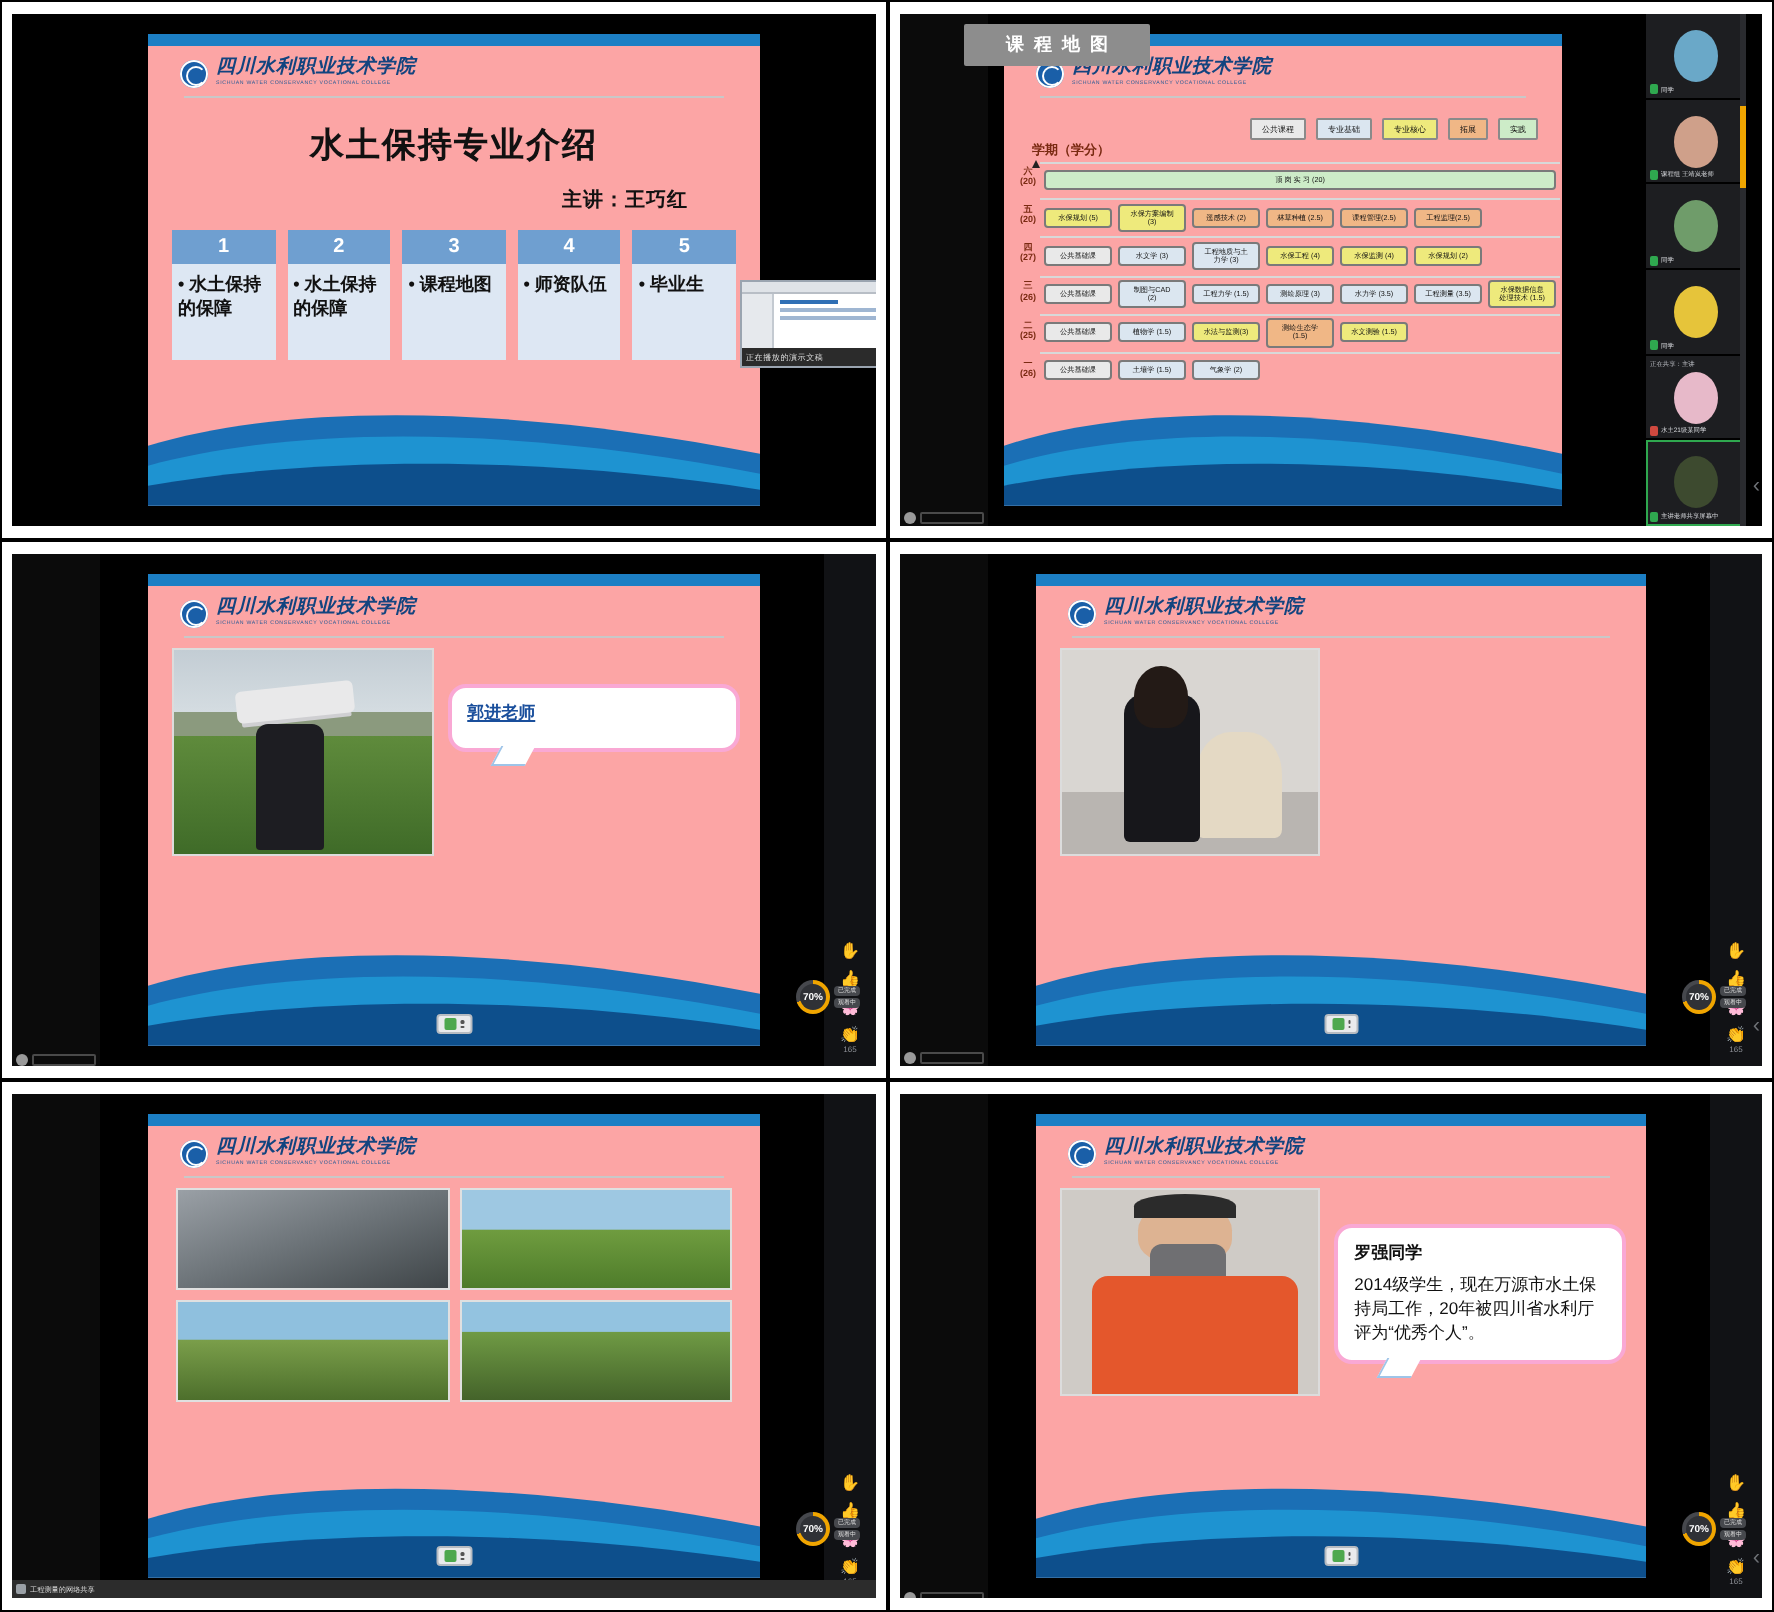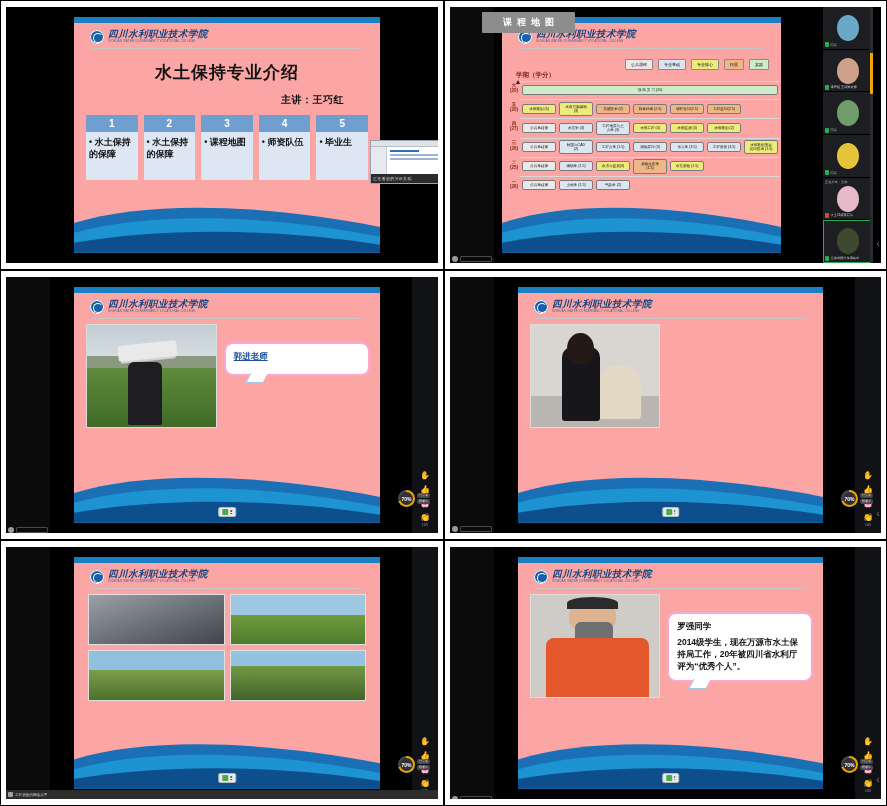--- a/index.html
+++ b/index.html
@@ -190,21 +190,21 @@
     transform: skewX(-28deg);
   }
   .ts-name {
     font-size: 8.5px; font-weight: bold; color: #1a4f9c;
     text-decoration: underline; margin-bottom: 4px;
   }
   .ts-name.plain { color: #111; text-decoration: none; }
   .ts-text {
     font-size: 8.5px; font-weight: bold; color: #111; line-height: 1.55;
   }
-  .ts-text.normal { font-weight: bold; line-height: 1.4; }
+  .ts-text.normal { font-weight: normal; line-height: 1.4; }
 
   
   .ph-sky { position:absolute; left:0; right:0; top:0; height:42%;
             background: linear-gradient(#c3cdd4,#dbe2e6); }
   .ph-field { position:absolute; left:0; right:0; bottom:0; height:58%;
             background: linear-gradient(#5f8b3c,#3f6b28); }
   .ph-hill { position:absolute; left:0; right:0; top:30%; height:18%;
             background: #8b9a7e; }
   .ph-person { position:absolute; left:32%; bottom:2%; width:26%; height:62%;
             background:#1d1d22; border-radius:6px 6px 2px 2px; }

